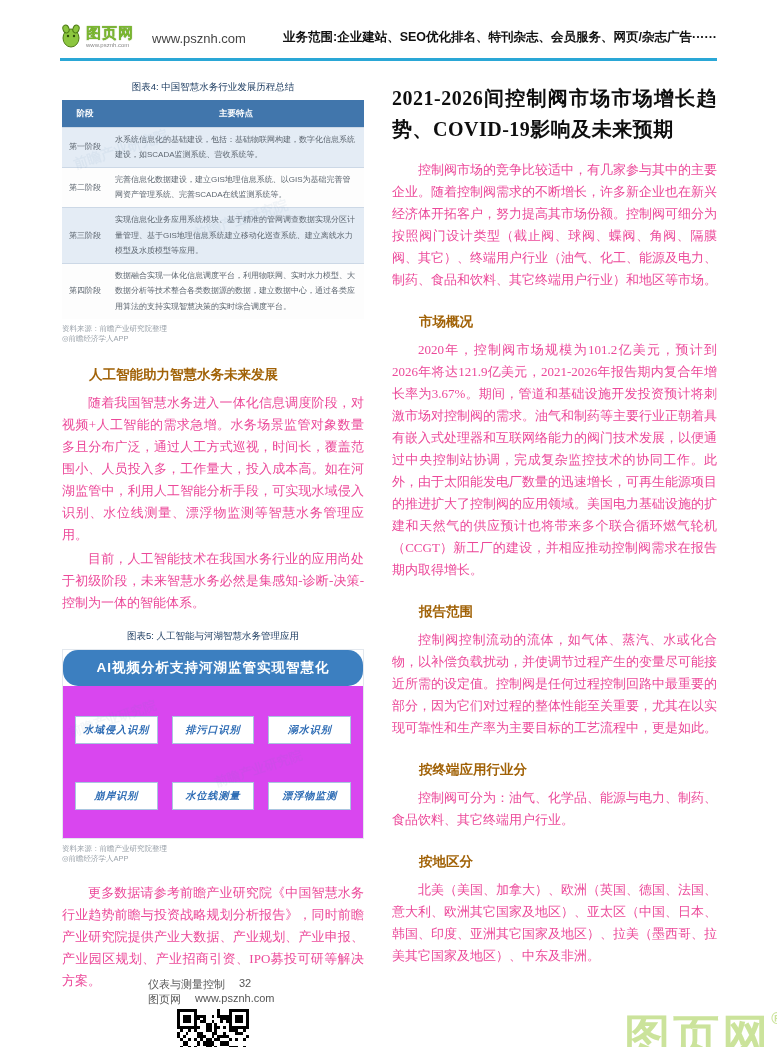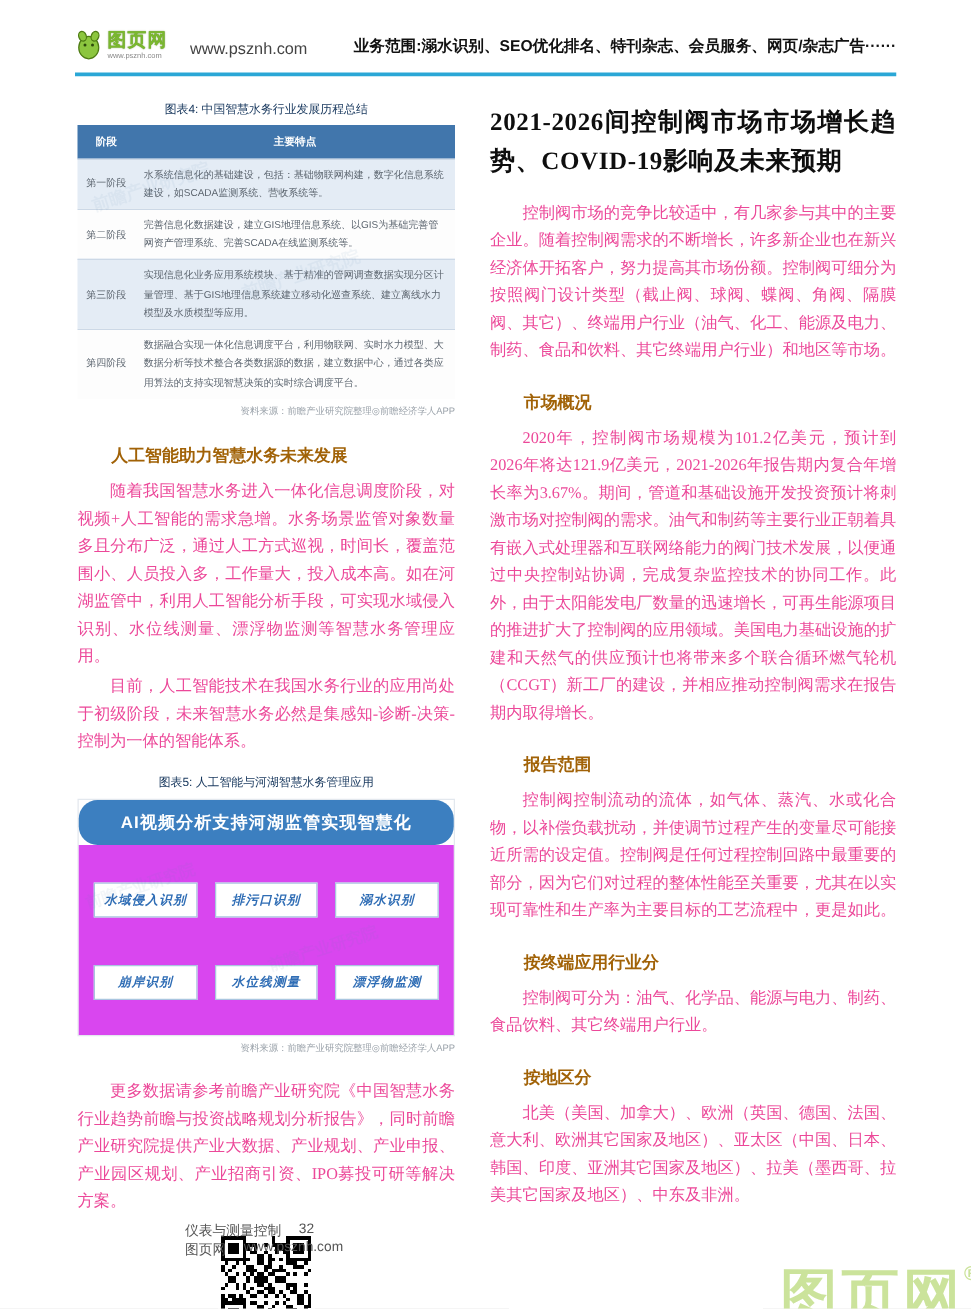--- a/index.html
+++ b/index.html
@@ -25,22 +25,22 @@
   
   .columns { display:flex; gap:28px; padding:10px 60px 0 62px; }
   .col-left  { width:302px; flex:0 0 302px; }
   .col-right { width:325px; flex:0 0 325px; }
   
   .fig-title {
     text-align:center; font-size:9.5px; font-weight:normal; color:#16365c;
     font-family:"Liberation Sans","DejaVu Sans",sans-serif; margin:10px 0 6px;
   }
   .fig-src {
-    display:flex; justify-content:flex-end; margin-top:5px;
-    font-size:7.5px; color:#9aa2aa; font-family:"Liberation Sans","DejaVu Sans",sans-serif;
+    display:flex; justify-content:space-between; margin-top:5px;
+    font-size:7.5px; color:#9aa2aa; font-family:"Liberation Sans","DejaVu Sans",sans-serif;flex-direction:column;
   }
   .wm {
     position:absolute; font-family:"Liberation Sans",sans-serif; font-weight:bold;
     color:#5b84ad; opacity:.07; transform:rotate(-18deg); pointer-events:none; white-space:nowrap;
   }
   
   .fig4-wrap { position:relative; }
   table.fig4 {
     width:100%; border-collapse:collapse; table-layout:fixed;
     font-family:"Liberation Sans","DejaVu Sans",sans-serif;
@@ -114,21 +114,21 @@
         <ellipse cx="16" cy="5" rx="3" ry="4" fill="#8cc63f" stroke="#4e7c14" stroke-width="1" transform="rotate(20 16 5)"></ellipse>
         <circle cx="8" cy="12" r="1.2" fill="#2d4a0c"></circle>
         <circle cx="14" cy="12" r="1.2" fill="#2d4a0c"></circle>
       </svg>
       <div class="logo-text-col">
         <span class="logo-name">图页网</span>
         <span class="logo-sub">www.psznh.com</span>
       </div>
     </div>
     <span class="header-url">www.psznh.com</span>
-    <span class="header-scope">业务范围:溺水识别、SEO优化排名、特刊杂志、会员服务、网页/杂志广告······</span>
+    <span class="header-scope">业务范围:企业建站、SEO优化排名、特刊杂志、会员服务、网页/杂志广告······</span>
   </div>
 
   <div class="columns">
 
     <div class="col-left">
 
       <div class="fig4-wrap">
         <div class="fig-title">图表4: 中国智慧水务行业发展历程总结</div>
         <span class="wm" style="top:60px; left:10px; font-size:14px;">前瞻产业研究院</span>
         <span class="wm" style="top:130px; left:130px; font-size:14px;">前瞻产业研究院</span>

